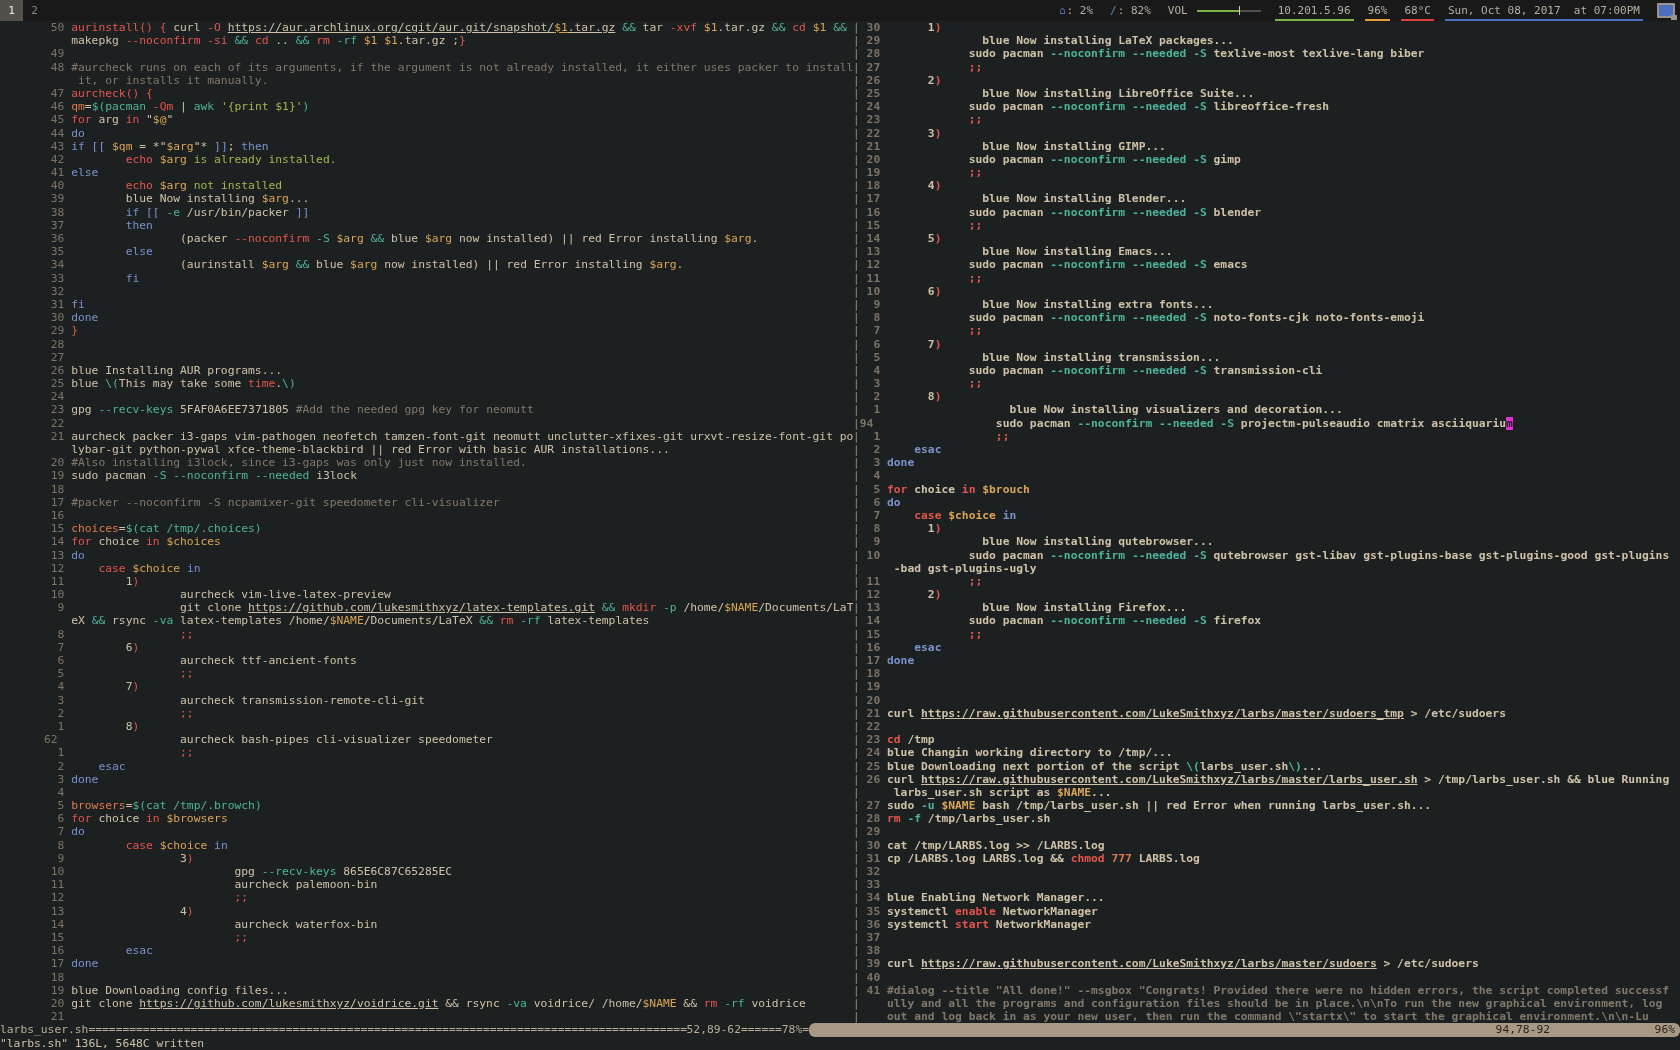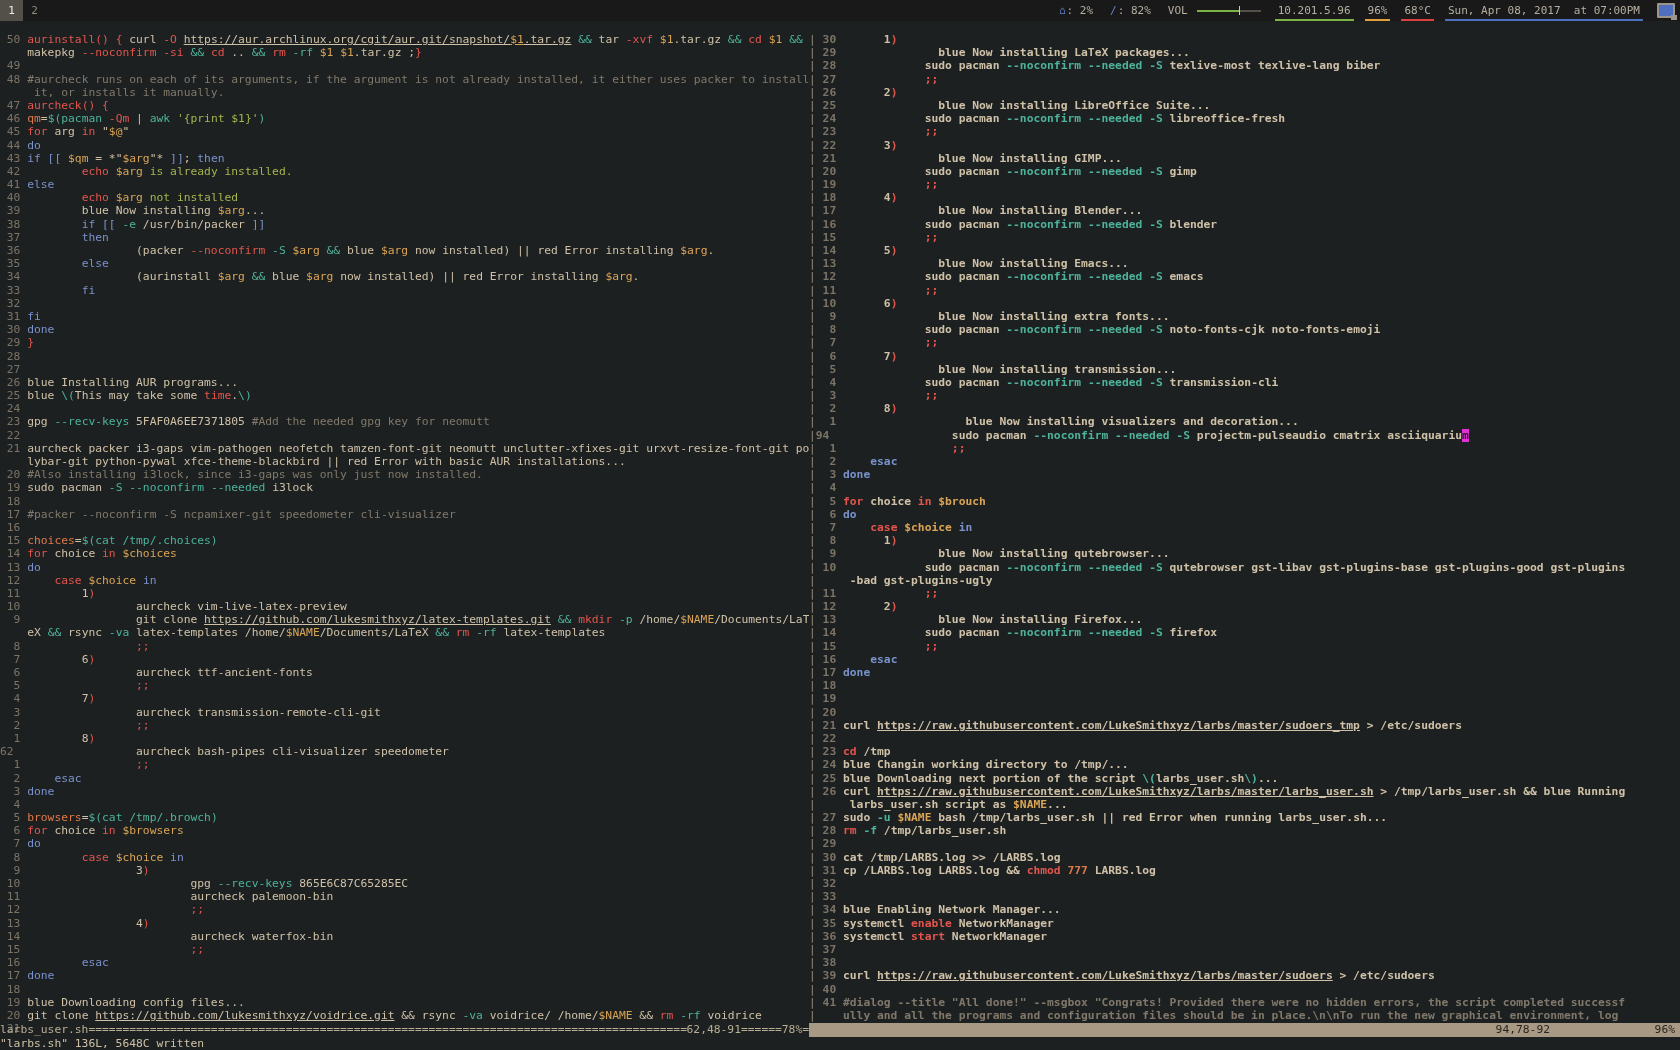--- a/index.html
+++ b/index.html
@@ -17,41 +17,41 @@
   .vol-line{display:inline-flex;align-items:center;margin-left:9px;}
   .vol-fill{width:42px;height:2px;background:#7db344;display:inline-block;}
   .vol-knob{width:1px;height:9px;background:#cfc8bb;display:inline-block;}
   .vol-rest{width:21px;height:2px;background:#55514a;display:inline-block;}
   .tray{position:relative;width:14px;height:11px;border:2px solid #9c948a;background:#4d6fbe;
         align-self:center;border-radius:1px;}
   .tray:after{content:"";position:absolute;right:-4px;bottom:-4px;width:6px;height:5px;background:#9c948a;}
   
   .term{position:absolute;top:21px;left:0;width:1680px;height:1029px;background:#1d2021;
         font-size:11.3px;line-height:13.19px;color:#cfc1a7;}
-  .pane{position:absolute;top:12px;height:1003px;overflow:hidden;white-space:pre;}
+  .pane{position:absolute;top:0;height:1003px;overflow:hidden;white-space:pre;padding-left:44px;}
   #lpane{left:0;width:809px;}
   #rpane{left:809px;width:871px;font-weight:bold;}
   .row{height:13.19px;overflow:hidden;}
   .gut{color:#7c7467;}
   .c-f{color:#cfc1a7;}
   .c-r{color:#e2554d;}
   .c-o{color:#dd7a4a;}
   .c-y{color:#d9a455;}
   .c-g{color:#a5b44e;}
   .c-t{color:#4db39b;}
   .c-b{color:#7a92cc;}
   .c-c{color:#80786a;}
   .c-u{color:#cfc1a7;text-decoration:underline;}
   .c-uy{color:#d9a455;text-decoration:underline;}
   .c-k{background:#e22fd6;color:#1d2021;}
   
   .sl{position:absolute;top:1002.4px;height:13.19px;line-height:13.19px;white-space:pre;overflow:hidden;}
   #sl-inactive{left:0;width:809px;color:#b9ad94;display:flex;}
   #sl-inactive .fill{flex:1;overflow:hidden;}
-  #sl-active{left:809px;width:871px;background:#a89984;color:#28231d;}
+  #sl-active{left:809px;width:871px;background:#a89984;color:#28231d;border-radius:6px;}
   #sl-active .ruler{position:absolute;right:130px;top:0;}
   #sl-active .pct{position:absolute;right:5px;top:0;}
   #msgline{position:absolute;top:1015.6px;left:0;width:1680px;height:13.19px;
            line-height:13.19px;white-space:pre;color:#cfc1a7;}
 </style>
 </head>
 <body>
 
 <div class="bar">
   <div id="workspaces" style="display: flex;">
@@ -59,34 +59,34 @@
       <div class="ws inactive">2</div>
     </div>
   <div class="bar-right">
     <div id="bar-status" style="display:flex;gap:17px;">
         <div class="bitem"><span class="bicon">⌂</span><span>: 2%</span></div>
         <div class="bitem"><span class="bicon">/</span><span>: 82%</span></div>
         <div class="bitem"><span>VOL</span><span class="vol-line"><span class="vol-fill"></span><span class="vol-knob"></span><span class="vol-rest"></span></span></div>
         <div class="bitem"><span>10.201.5.96</span><div class="ul" style="background: rgb(125, 179, 68);"></div></div>
         <div class="bitem"><span>96%</span><div class="ul" style="background: rgb(223, 160, 60);"></div></div>
         <div class="bitem"><span>68°C</span><div class="ul" style="background: rgb(221, 62, 62);"></div></div>
-        <div class="bitem"><span>Sun, Apr 08, 2017  at 07:00PM</span><div class="ul" style="background: rgb(77, 111, 190);"></div></div>
+        <div class="bitem"><span>Sun, Oct 08, 2017  at 07:00PM</span><div class="ul" style="background: rgb(77, 111, 190);"></div></div>
       </div>
     <span class="tray"></span>
   </div>
 </div>
 
 <div class="term">
   <div class="pane" id="lpane"><div class="row"><span class="gut"> 50 </span><span class="c-r">aurinstall() {</span><span class="c-f"> curl </span><span class="c-r">-O</span><span class="c-f"> </span><span class="c-u">https://aur.archlinux.org/cgit/aur.git/snapshot/</span><span class="c-uy">$1</span><span class="c-u">.tar.gz</span><span class="c-f"> </span><span class="c-t">&amp;&amp;</span><span class="c-f"> tar </span><span class="c-r">-xvf</span><span class="c-f"> </span><span class="c-y">$1</span><span class="c-f">.tar.gz </span><span class="c-t">&amp;&amp;</span><span class="c-f"> </span><span class="c-r">cd</span><span class="c-f"> </span><span class="c-y">$1</span><span class="c-f"> </span><span class="c-t">&amp;&amp;</span></div><div class="row"><span class="gut">    </span><span class="c-f">makepkg </span><span class="c-r">--noconfirm -si</span><span class="c-f"> </span><span class="c-t">&amp;&amp;</span><span class="c-f"> </span><span class="c-r">cd</span><span class="c-f"> .. </span><span class="c-t">&amp;&amp;</span><span class="c-f"> </span><span class="c-r">rm</span><span class="c-f"> </span><span class="c-t">-rf</span><span class="c-f"> </span><span class="c-y">$1</span><span class="c-f"> </span><span class="c-y">$1</span><span class="c-f">.tar.gz ;</span><span class="c-r">}</span></div><div class="row"><span class="gut"> 49 </span></div><div class="row"><span class="gut"> 48 </span><span class="c-c">#aurcheck runs on each of its arguments, if the argument is not already installed, it either uses packer to install</span></div><div class="row"><span class="gut">    </span><span class="c-c"> it, or installs it manually.</span></div><div class="row"><span class="gut"> 47 </span><span class="c-r">aurcheck() {</span></div><div class="row"><span class="gut"> 46 </span><span class="c-o">qm</span><span class="c-f">=</span><span class="c-t">$(pacman </span><span class="c-r">-Qm</span><span class="c-f"> | </span><span class="c-t">awk </span><span class="c-g">'{print $1}'</span><span class="c-t">)</span></div><div class="row"><span class="gut"> 45 </span><span class="c-r">for</span><span class="c-f"> arg </span><span class="c-r">in</span><span class="c-f"> "</span><span class="c-y">$@</span><span class="c-f">"</span></div><div class="row"><span class="gut"> 44 </span><span class="c-b">do</span></div><div class="row"><span class="gut"> 43 </span><span class="c-b">if [[ </span><span class="c-y">$qm</span><span class="c-f"> = *"</span><span class="c-y">$arg</span><span class="c-f">"* </span><span class="c-b">]]</span><span class="c-f">; </span><span class="c-b">then</span></div><div class="row"><span class="gut"> 42 </span><span class="c-f">        </span><span class="c-r">echo</span><span class="c-f"> </span><span class="c-y">$arg</span><span class="c-g"> is already installed.</span></div><div class="row"><span class="gut"> 41 </span><span class="c-b">else</span></div><div class="row"><span class="gut"> 40 </span><span class="c-f">        </span><span class="c-r">echo</span><span class="c-f"> </span><span class="c-y">$arg</span><span class="c-g"> not installed</span></div><div class="row"><span class="gut"> 39 </span><span class="c-f">        blue Now installing </span><span class="c-y">$arg</span><span class="c-f">...</span></div><div class="row"><span class="gut"> 38 </span><span class="c-f">        </span><span class="c-b">if [[ </span><span class="c-t">-e</span><span class="c-f"> /usr/bin/packer </span><span class="c-b">]]</span></div><div class="row"><span class="gut"> 37 </span><span class="c-f">        </span><span class="c-b">then</span></div><div class="row"><span class="gut"> 36 </span><span class="c-f">                (packer </span><span class="c-r">--noconfirm</span><span class="c-f"> </span><span class="c-t">-S</span><span class="c-f"> </span><span class="c-y">$arg</span><span class="c-f"> </span><span class="c-t">&amp;&amp;</span><span class="c-f"> blue </span><span class="c-y">$arg</span><span class="c-f"> now installed) || red Error installing </span><span class="c-y">$arg</span><span class="c-f">.</span></div><div class="row"><span class="gut"> 35 </span><span class="c-f">        </span><span class="c-b">else</span></div><div class="row"><span class="gut"> 34 </span><span class="c-f">                (aurinstall </span><span class="c-y">$arg</span><span class="c-f"> </span><span class="c-t">&amp;&amp;</span><span class="c-f"> blue </span><span class="c-y">$arg</span><span class="c-f"> now installed) || red Error installing </span><span class="c-y">$arg</span><span class="c-f">.</span></div><div class="row"><span class="gut"> 33 </span><span class="c-f">        </span><span class="c-b">fi</span></div><div class="row"><span class="gut"> 32 </span></div><div class="row"><span class="gut"> 31 </span><span class="c-b">fi</span></div><div class="row"><span class="gut"> 30 </span><span class="c-b">done</span></div><div class="row"><span class="gut"> 29 </span><span class="c-r">}</span></div><div class="row"><span class="gut"> 28 </span></div><div class="row"><span class="gut"> 27 </span></div><div class="row"><span class="gut"> 26 </span><span class="c-f">blue Installing AUR programs...</span></div><div class="row"><span class="gut"> 25 </span><span class="c-f">blue </span><span class="c-t">\(</span><span class="c-f">This may take some </span><span class="c-r">time</span><span class="c-f">.</span><span class="c-t">\)</span></div><div class="row"><span class="gut"> 24 </span></div><div class="row"><span class="gut"> 23 </span><span class="c-f">gpg </span><span class="c-t">--recv-keys</span><span class="c-f"> 5FAF0A6EE7371805 </span><span class="c-c">#Add the needed gpg key for neomutt</span></div><div class="row"><span class="gut"> 22 </span></div><div class="row"><span class="gut"> 21 </span><span class="c-f">aurcheck packer i3-gaps vim-pathogen neofetch tamzen-font-git neomutt unclutter-xfixes-git urxvt-resize-font-git po</span></div><div class="row"><span class="gut">    </span><span class="c-f">lybar-git python-pywal xfce-theme-blackbird || red Error with basic AUR installations...</span></div><div class="row"><span class="gut"> 20 </span><span class="c-c">#Also installing i3lock, since i3-gaps was only just now installed.</span></div><div class="row"><span class="gut"> 19 </span><span class="c-f">sudo pacman </span><span class="c-t">-S</span><span class="c-f"> </span><span class="c-t">--noconfirm</span><span class="c-f"> </span><span class="c-t">--needed</span><span class="c-f"> i3lock</span></div><div class="row"><span class="gut"> 18 </span></div><div class="row"><span class="gut"> 17 </span><span class="c-c">#packer --noconfirm -S ncpamixer-git speedometer cli-visualizer</span></div><div class="row"><span class="gut"> 16 </span></div><div class="row"><span class="gut"> 15 </span><span class="c-o">choices</span><span class="c-f">=</span><span class="c-t">$(cat /tmp/.choices)</span></div><div class="row"><span class="gut"> 14 </span><span class="c-r">for</span><span class="c-f"> choice </span><span class="c-r">in</span><span class="c-f"> </span><span class="c-y">$choices</span></div><div class="row"><span class="gut"> 13 </span><span class="c-b">do</span></div><div class="row"><span class="gut"> 12 </span><span class="c-f">    </span><span class="c-r">case</span><span class="c-f"> </span><span class="c-y">$choice</span><span class="c-f"> </span><span class="c-b">in</span></div><div class="row"><span class="gut"> 11 </span><span class="c-f">        1</span><span class="c-r">)</span></div><div class="row"><span class="gut"> 10 </span><span class="c-f">                aurcheck vim-live-latex-preview</span></div><div class="row"><span class="gut">  9 </span><span class="c-f">                git clone </span><span class="c-u">https://github.com/lukesmithxyz/latex-templates.git</span><span class="c-f"> </span><span class="c-t">&amp;&amp;</span><span class="c-f"> </span><span class="c-r">mkdir</span><span class="c-f"> </span><span class="c-t">-p</span><span class="c-f"> /home/</span><span class="c-y">$NAME</span><span class="c-f">/Documents/LaT</span></div><div class="row"><span class="gut">    </span><span class="c-f">eX </span><span class="c-t">&amp;&amp;</span><span class="c-f"> rsync </span><span class="c-t">-va</span><span class="c-f"> latex-templates /home/</span><span class="c-y">$NAME</span><span class="c-f">/Documents/LaTeX </span><span class="c-t">&amp;&amp;</span><span class="c-f"> </span><span class="c-r">rm</span><span class="c-f"> </span><span class="c-t">-rf</span><span class="c-f"> latex-templates</span></div><div class="row"><span class="gut">  8 </span><span class="c-f">                </span><span class="c-r">;;</span></div><div class="row"><span class="gut">  7 </span><span class="c-f">        6</span><span class="c-r">)</span></div><div class="row"><span class="gut">  6 </span><span class="c-f">                aurcheck ttf-ancient-fonts</span></div><div class="row"><span class="gut">  5 </span><span class="c-f">                </span><span class="c-r">;;</span></div><div class="row"><span class="gut">  4 </span><span class="c-f">        7</span><span class="c-r">)</span></div><div class="row"><span class="gut">  3 </span><span class="c-f">                aurcheck transmission-remote-cli-git</span></div><div class="row"><span class="gut">  2 </span><span class="c-f">                </span><span class="c-r">;;</span></div><div class="row"><span class="gut">  1 </span><span class="c-f">        8</span><span class="c-r">)</span></div><div class="row"><span class="gut">62  </span><span class="c-f">                aurcheck bash-pipes cli-visualizer speedometer</span></div><div class="row"><span class="gut">  1 </span><span class="c-f">                </span><span class="c-r">;;</span></div><div class="row"><span class="gut">  2 </span><span class="c-f">    </span><span class="c-b">esac</span></div><div class="row"><span class="gut">  3 </span><span class="c-b">done</span></div><div class="row"><span class="gut">  4 </span></div><div class="row"><span class="gut">  5 </span><span class="c-o">browsers</span><span class="c-f">=</span><span class="c-t">$(cat /tmp/.browch)</span></div><div class="row"><span class="gut">  6 </span><span class="c-r">for</span><span class="c-f"> choice </span><span class="c-r">in</span><span class="c-f"> </span><span class="c-y">$browsers</span></div><div class="row"><span class="gut">  7 </span><span class="c-b">do</span></div><div class="row"><span class="gut">  8 </span><span class="c-f">        </span><span class="c-r">case</span><span class="c-f"> </span><span class="c-y">$choice</span><span class="c-f"> </span><span class="c-b">in</span></div><div class="row"><span class="gut">  9 </span><span class="c-f">                3</span><span class="c-r">)</span></div><div class="row"><span class="gut"> 10 </span><span class="c-f">                        gpg </span><span class="c-t">--recv-keys</span><span class="c-f"> 865E6C87C65285EC</span></div><div class="row"><span class="gut"> 11 </span><span class="c-f">                        aurcheck palemoon-bin</span></div><div class="row"><span class="gut"> 12 </span><span class="c-f">                        </span><span class="c-r">;;</span></div><div class="row"><span class="gut"> 13 </span><span class="c-f">                4</span><span class="c-r">)</span></div><div class="row"><span class="gut"> 14 </span><span class="c-f">                        aurcheck waterfox-bin</span></div><div class="row"><span class="gut"> 15 </span><span class="c-f">                        </span><span class="c-r">;;</span></div><div class="row"><span class="gut"> 16 </span><span class="c-f">        </span><span class="c-b">esac</span></div><div class="row"><span class="gut"> 17 </span><span class="c-b">done</span></div><div class="row"><span class="gut"> 18 </span></div><div class="row"><span class="gut"> 19 </span><span class="c-f">blue Downloading config files...</span></div><div class="row"><span class="gut"> 20 </span><span class="c-f">git clone </span><span class="c-u">https://github.com/lukesmithxyz/voidrice.git</span><span class="c-f"> &amp;&amp; rsync </span><span class="c-t">-va</span><span class="c-f"> voidrice/ /home/</span><span class="c-y">$NAME</span><span class="c-f"> &amp;&amp; </span><span class="c-r">rm</span><span class="c-f"> </span><span class="c-t">-rf</span><span class="c-f"> voidrice</span></div><div class="row"><span class="gut"> 21 </span></div></div>
   <div class="pane" id="rpane"><div class="row"><span class="gut">| 30 </span><span class="c-f">      1</span><span class="c-r">)</span></div><div class="row"><span class="gut">| 29 </span><span class="c-f">              blue Now installing LaTeX packages...</span></div><div class="row"><span class="gut">| 28 </span><span class="c-f">            sudo pacman </span><span class="c-t">--noconfirm</span><span class="c-f"> </span><span class="c-t">--needed</span><span class="c-f"> </span><span class="c-t">-S</span><span class="c-f"> texlive-most texlive-lang biber</span></div><div class="row"><span class="gut">| 27 </span><span class="c-f">            </span><span class="c-r">;;</span></div><div class="row"><span class="gut">| 26 </span><span class="c-f">      2</span><span class="c-r">)</span></div><div class="row"><span class="gut">| 25 </span><span class="c-f">              blue Now installing LibreOffice Suite...</span></div><div class="row"><span class="gut">| 24 </span><span class="c-f">            sudo pacman </span><span class="c-t">--noconfirm</span><span class="c-f"> </span><span class="c-t">--needed</span><span class="c-f"> </span><span class="c-t">-S</span><span class="c-f"> libreoffice-fresh</span></div><div class="row"><span class="gut">| 23 </span><span class="c-f">            </span><span class="c-r">;;</span></div><div class="row"><span class="gut">| 22 </span><span class="c-f">      3</span><span class="c-r">)</span></div><div class="row"><span class="gut">| 21 </span><span class="c-f">              blue Now installing GIMP...</span></div><div class="row"><span class="gut">| 20 </span><span class="c-f">            sudo pacman </span><span class="c-t">--noconfirm</span><span class="c-f"> </span><span class="c-t">--needed</span><span class="c-f"> </span><span class="c-t">-S</span><span class="c-f"> gimp</span></div><div class="row"><span class="gut">| 19 </span><span class="c-f">            </span><span class="c-r">;;</span></div><div class="row"><span class="gut">| 18 </span><span class="c-f">      4</span><span class="c-r">)</span></div><div class="row"><span class="gut">| 17 </span><span class="c-f">              blue Now installing Blender...</span></div><div class="row"><span class="gut">| 16 </span><span class="c-f">            sudo pacman </span><span class="c-t">--noconfirm</span><span class="c-f"> </span><span class="c-t">--needed</span><span class="c-f"> </span><span class="c-t">-S</span><span class="c-f"> blender</span></div><div class="row"><span class="gut">| 15 </span><span class="c-f">            </span><span class="c-r">;;</span></div><div class="row"><span class="gut">| 14 </span><span class="c-f">      5</span><span class="c-r">)</span></div><div class="row"><span class="gut">| 13 </span><span class="c-f">              blue Now installing Emacs...</span></div><div class="row"><span class="gut">| 12 </span><span class="c-f">            sudo pacman </span><span class="c-t">--noconfirm</span><span class="c-f"> </span><span class="c-t">--needed</span><span class="c-f"> </span><span class="c-t">-S</span><span class="c-f"> emacs</span></div><div class="row"><span class="gut">| 11 </span><span class="c-f">            </span><span class="c-r">;;</span></div><div class="row"><span class="gut">| 10 </span><span class="c-f">      6</span><span class="c-r">)</span></div><div class="row"><span class="gut">|  9 </span><span class="c-f">              blue Now installing extra fonts...</span></div><div class="row"><span class="gut">|  8 </span><span class="c-f">            sudo pacman </span><span class="c-t">--noconfirm</span><span class="c-f"> </span><span class="c-t">--needed</span><span class="c-f"> </span><span class="c-t">-S</span><span class="c-f"> noto-fonts-cjk noto-fonts-emoji</span></div><div class="row"><span class="gut">|  7 </span><span class="c-f">            </span><span class="c-r">;;</span></div><div class="row"><span class="gut">|  6 </span><span class="c-f">      7</span><span class="c-r">)</span></div><div class="row"><span class="gut">|  5 </span><span class="c-f">              blue Now installing transmission...</span></div><div class="row"><span class="gut">|  4 </span><span class="c-f">            sudo pacman </span><span class="c-t">--noconfirm</span><span class="c-f"> </span><span class="c-t">--needed</span><span class="c-f"> </span><span class="c-t">-S</span><span class="c-f"> transmission-cli</span></div><div class="row"><span class="gut">|  3 </span><span class="c-f">            </span><span class="c-r">;;</span></div><div class="row"><span class="gut">|  2 </span><span class="c-f">      8</span><span class="c-r">)</span></div><div class="row"><span class="gut">|  1 </span><span class="c-f">                  blue Now installing visualizers and decoration...</span></div><div class="row"><span class="gut">|94  </span><span class="c-f">                sudo pacman </span><span class="c-t">--noconfirm</span><span class="c-f"> </span><span class="c-t">--needed</span><span class="c-f"> </span><span class="c-t">-S</span><span class="c-f"> projectm-pulseaudio cmatrix asciiquariu</span><span class="c-k">m</span></div><div class="row"><span class="gut">|  1 </span><span class="c-f">                </span><span class="c-r">;;</span></div><div class="row"><span class="gut">|  2 </span><span class="c-f">    </span><span class="c-b">esac</span></div><div class="row"><span class="gut">|  3 </span><span class="c-b">done</span></div><div class="row"><span class="gut">|  4 </span></div><div class="row"><span class="gut">|  5 </span><span class="c-r">for</span><span class="c-f"> choice </span><span class="c-r">in</span><span class="c-f"> </span><span class="c-y">$brouch</span></div><div class="row"><span class="gut">|  6 </span><span class="c-b">do</span></div><div class="row"><span class="gut">|  7 </span><span class="c-f">    </span><span class="c-r">case</span><span class="c-f"> </span><span class="c-y">$choice</span><span class="c-f"> </span><span class="c-b">in</span></div><div class="row"><span class="gut">|  8 </span><span class="c-f">      1</span><span class="c-r">)</span></div><div class="row"><span class="gut">|  9 </span><span class="c-f">              blue Now installing qutebrowser...</span></div><div class="row"><span class="gut">| 10 </span><span class="c-f">            sudo pacman </span><span class="c-t">--noconfirm</span><span class="c-f"> </span><span class="c-t">--needed</span><span class="c-f"> </span><span class="c-t">-S</span><span class="c-f"> qutebrowser gst-libav gst-plugins-base gst-plugins-good gst-plugins</span></div><div class="row"><span class="gut">|    </span><span class="c-f"> -bad gst-plugins-ugly</span></div><div class="row"><span class="gut">| 11 </span><span class="c-f">            </span><span class="c-r">;;</span></div><div class="row"><span class="gut">| 12 </span><span class="c-f">      2</span><span class="c-r">)</span></div><div class="row"><span class="gut">| 13 </span><span class="c-f">              blue Now installing Firefox...</span></div><div class="row"><span class="gut">| 14 </span><span class="c-f">            sudo pacman </span><span class="c-t">--noconfirm</span><span class="c-f"> </span><span class="c-t">--needed</span><span class="c-f"> </span><span class="c-t">-S</span><span class="c-f"> firefox</span></div><div class="row"><span class="gut">| 15 </span><span class="c-f">            </span><span class="c-r">;;</span></div><div class="row"><span class="gut">| 16 </span><span class="c-f">    </span><span class="c-b">esac</span></div><div class="row"><span class="gut">| 17 </span><span class="c-b">done</span></div><div class="row"><span class="gut">| 18 </span></div><div class="row"><span class="gut">| 19 </span></div><div class="row"><span class="gut">| 20 </span></div><div class="row"><span class="gut">| 21 </span><span class="c-f">curl </span><span class="c-u">https://raw.githubusercontent.com/LukeSmithxyz/larbs/master/sudoers_tmp</span><span class="c-f"> &gt; /etc/sudoers</span></div><div class="row"><span class="gut">| 22 </span></div><div class="row"><span class="gut">| 23 </span><span class="c-r">cd</span><span class="c-f"> /tmp</span></div><div class="row"><span class="gut">| 24 </span><span class="c-f">blue Changin working directory to /tmp/...</span></div><div class="row"><span class="gut">| 25 </span><span class="c-f">blue Downloading next portion of the script </span><span class="c-t">\(</span><span class="c-f">larbs_user.sh</span><span class="c-t">\)</span><span class="c-f">...</span></div><div class="row"><span class="gut">| 26 </span><span class="c-f">curl </span><span class="c-u">https://raw.githubusercontent.com/LukeSmithxyz/larbs/master/larbs_user.sh</span><span class="c-f"> &gt; /tmp/larbs_user.sh &amp;&amp; blue Running</span></div><div class="row"><span class="gut">|    </span><span class="c-f"> larbs_user.sh script as </span><span class="c-y">$NAME</span><span class="c-f">...</span></div><div class="row"><span class="gut">| 27 </span><span class="c-f">sudo </span><span class="c-t">-u</span><span class="c-f"> </span><span class="c-y">$NAME</span><span class="c-f"> bash /tmp/larbs_user.sh || red Error when running larbs_user.sh...</span></div><div class="row"><span class="gut">| 28 </span><span class="c-r">rm</span><span class="c-f"> </span><span class="c-t">-f</span><span class="c-f"> /tmp/larbs_user.sh</span></div><div class="row"><span class="gut">| 29 </span></div><div class="row"><span class="gut">| 30 </span><span class="c-f">cat /tmp/LARBS.log &gt;&gt; /LARBS.log</span></div><div class="row"><span class="gut">| 31 </span><span class="c-f">cp /LARBS.log LARBS.log &amp;&amp; </span><span class="c-r">chmod</span><span class="c-f"> </span><span class="c-o">777</span><span class="c-f"> LARBS.log</span></div><div class="row"><span class="gut">| 32 </span></div><div class="row"><span class="gut">| 33 </span></div><div class="row"><span class="gut">| 34 </span><span class="c-f">blue Enabling Network Manager...</span></div><div class="row"><span class="gut">| 35 </span><span class="c-f">systemctl </span><span class="c-r">enable</span><span class="c-f"> NetworkManager</span></div><div class="row"><span class="gut">| 36 </span><span class="c-f">systemctl </span><span class="c-r">start</span><span class="c-f"> NetworkManager</span></div><div class="row"><span class="gut">| 37 </span></div><div class="row"><span class="gut">| 38 </span></div><div class="row"><span class="gut">| 39 </span><span class="c-f">curl </span><span class="c-u">https://raw.githubusercontent.com/LukeSmithxyz/larbs/master/sudoers</span><span class="c-f"> &gt; /etc/sudoers</span></div><div class="row"><span class="gut">| 40 </span></div><div class="row"><span class="gut">| 41 </span><span class="c-c">#dialog --title "All done!" --msgbox "Congrats! Provided there were no hidden errors, the script completed successf</span></div><div class="row"><span class="gut">|    </span><span class="c-c">ully and all the programs and configuration files should be in place.\n\nTo run the new graphical environment, log</span></div><div class="row"><span class="gut">|    </span><span class="c-c">out and log back in as your new user, then run the command \"startx\" to start the graphical environment.\n\n-Lu</span></div></div>
 
   <div class="sl" id="sl-inactive">
     <span>larbs_user.sh</span>
     <span class="fill" id="sl-fill">========================================================================================================================================================================================================</span>
-    <span>62,48-91======78%=</span>
+    <span>52,89-62======78%=</span>
   </div>
 
   <div class="sl" id="sl-active">
     
     <span class="ruler">94,78-92</span>
     <span class="pct">96%</span>
   </div>
 
   <div id="msgline">"larbs.sh" 136L, 5648C written</div>
 </div>

